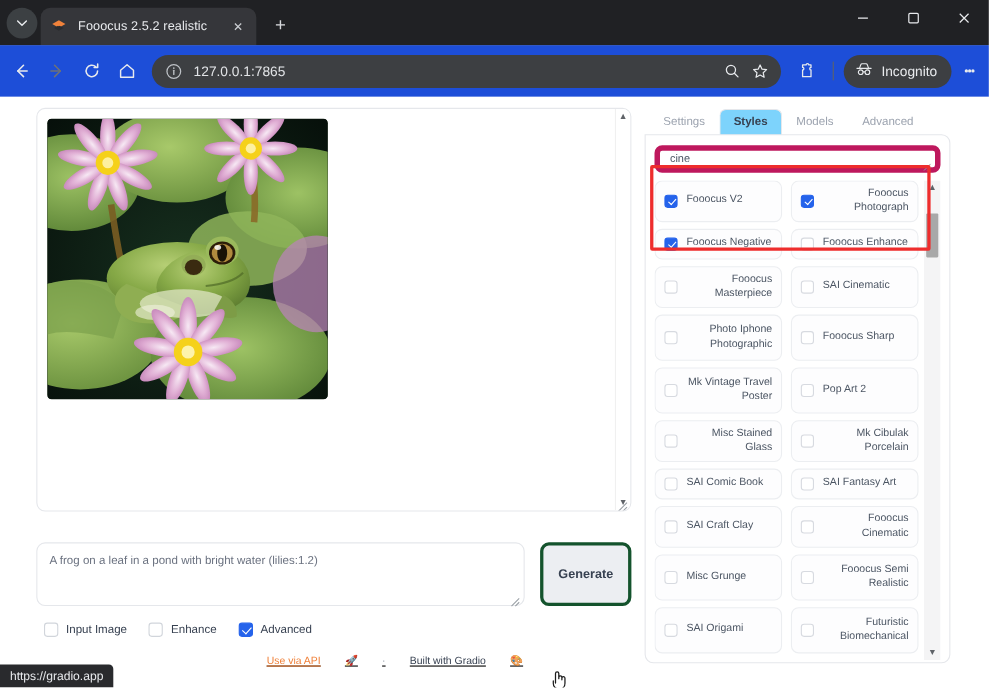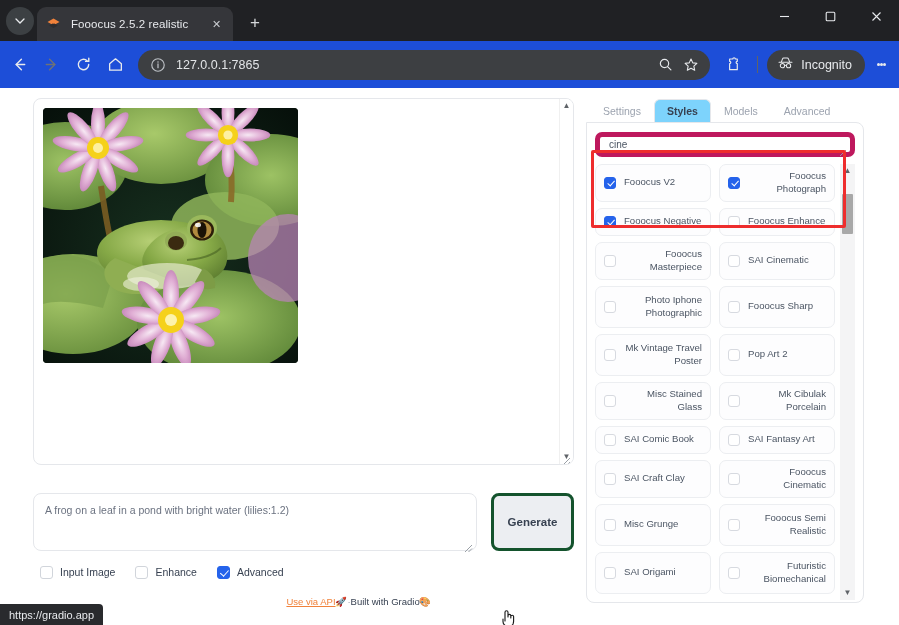--- a/index.html
+++ b/index.html
@@ -203,22 +203,23 @@
 
   
   .annot {
     position: absolute; border: 3px solid #ee2d2d; border-radius: 2px;
     pointer-events: none; z-index: 40;
   }
 
   
   .footer {
     position: absolute; left: 0; bottom: 18px; width: 718px;
-    display: flex; align-items: center; justify-content: center; gap: 0;
+    display: flex; align-items: center; justify-content: center; gap: 22px;
     font-size: 9.5px;
+    text-decoration: underline;
   }
   .api-link { color: #f0823b; text-decoration: underline; cursor: pointer; }
   .dot-sep { color: #9ca3af; }
   .built { color: #374151; }
 
   .cursor-hand { position: absolute; left: 500px; top: 608px; z-index: 60; }
 
   .statusbar {
     position: absolute; left: 0; bottom: 0; height: 21px;
     background: #292a2d; color: #e8eaed; font-size: 11px;

